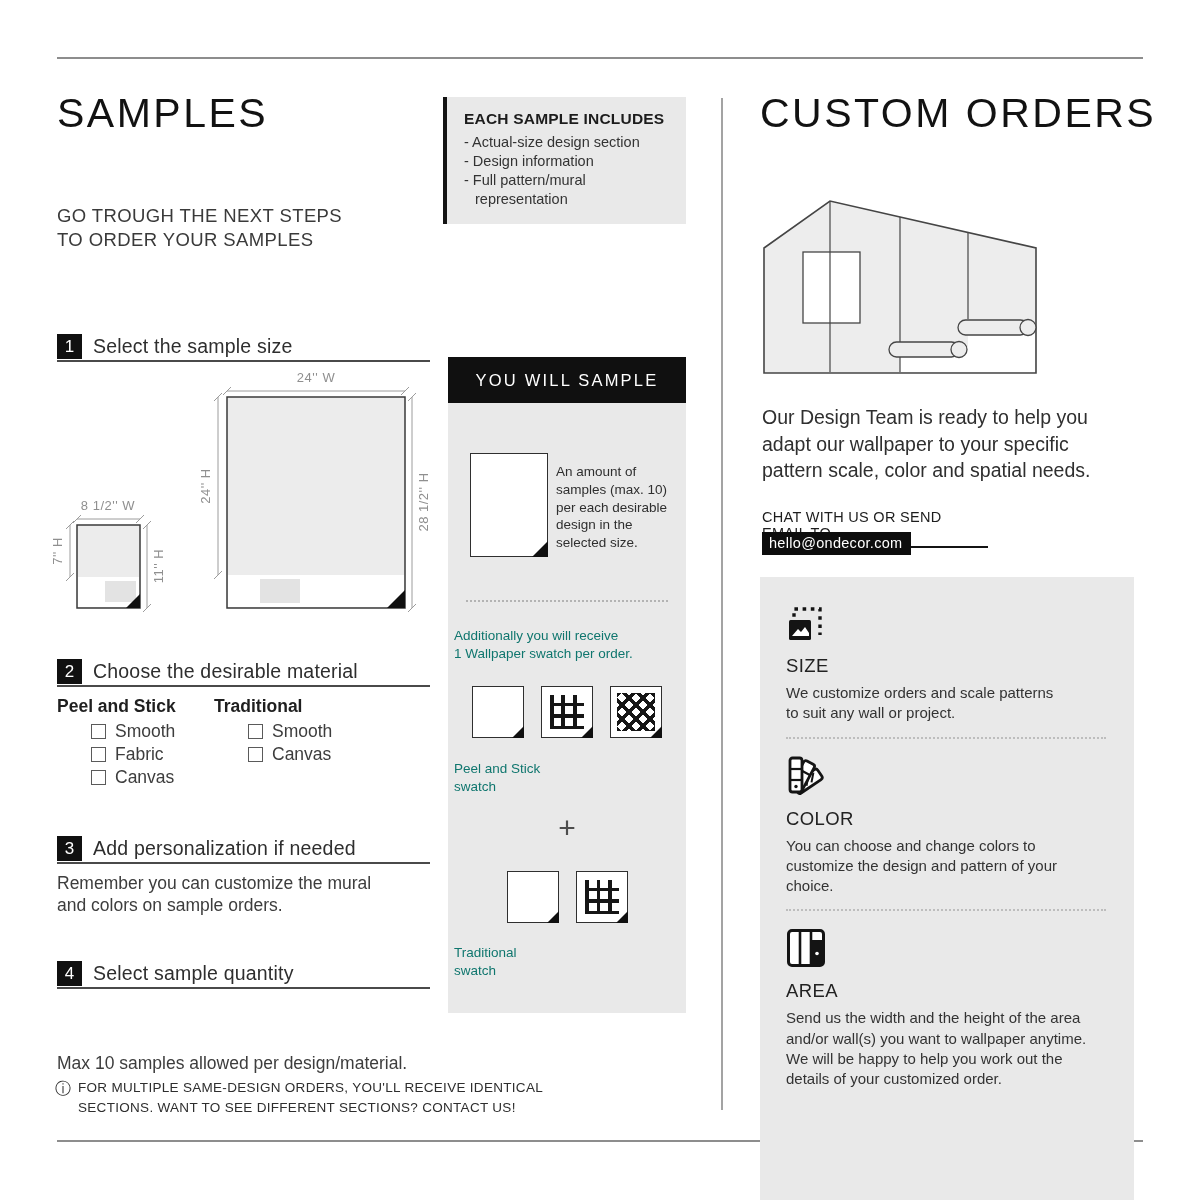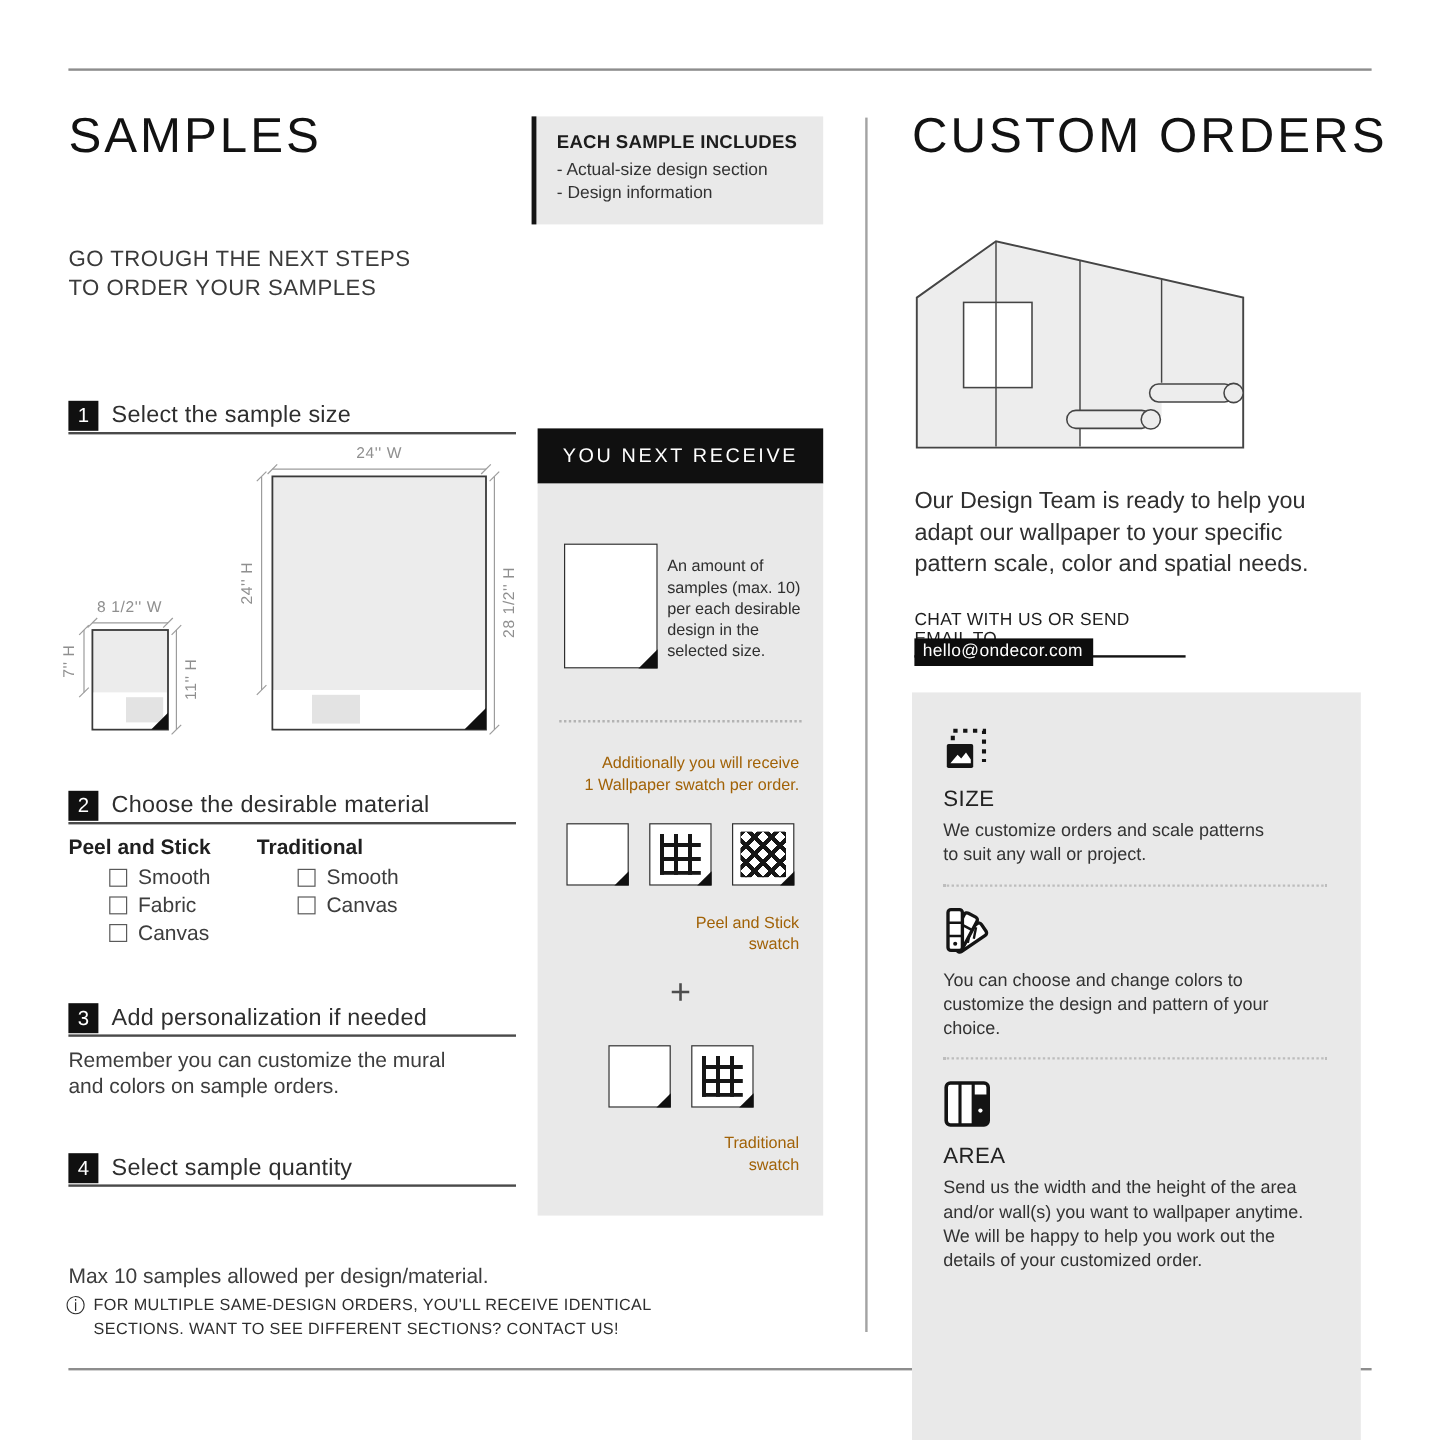--- a/index.html
+++ b/index.html
@@ -40,21 +40,21 @@
   
   .ywr-header{position:absolute;left:448px;top:357px;width:238px;height:46px;background:#101010;
               color:#fff;display:flex;align-items:center;justify-content:center;font-size:16.5px;letter-spacing:2.2px;}
   .panel{position:absolute;left:448px;top:403px;width:238px;height:610px;background:#e9e9e9;}
   .sheet{position:absolute;left:22px;top:50px;width:76px;height:102px;background:#fff;border:1.3px solid #2f2f2f;}
   .fold{position:absolute;right:-1px;bottom:-1px;width:0;height:0;
         border-left:16px solid transparent;border-bottom:16px solid #101010;}
   .fold-sm{border-left-width:12px;border-bottom-width:12px;}
   .sheet-text{position:absolute;left:108px;top:60px;width:126px;font-size:13.5px;line-height:1.32;color:#2f2f2f;}
   .pdot{position:absolute;left:18px;right:18px;border-top:2px dotted #b3b3b3;}
-  .center-text{position:absolute;left:6px;right:20px;text-align:right;font-size:13.5px;line-height:1.32;color:#a16207;}
+  .center-text{position:absolute;left:6px;right:6px;text-align:left;font-size:13.5px;line-height:1.32;color:#0f766e;}
   .srow{position:absolute;left:0;right:0;display:flex;justify-content:center;gap:17px;}
   .swatch{width:52px;height:52px;background:#fff;border:1.3px solid #2f2f2f;position:relative;box-sizing:border-box;}
   .pat-grid{position:absolute;inset:8px;
     background-image:repeating-linear-gradient(90deg,#161616 0 3.5px,transparent 3.5px 11.5px),
                      repeating-linear-gradient(0deg,#161616 0 3.5px,transparent 3.5px 11.5px);}
   .pat-cross{position:absolute;inset:6px;
     background-image:repeating-linear-gradient(45deg,#161616 0 3.5px,transparent 3.5px 10px),
                      repeating-linear-gradient(135deg,#161616 0 3.5px,transparent 3.5px 10px);}
   .plus-sign{position:absolute;left:0;right:0;text-align:center;font-size:30px;font-weight:300;color:#4d4d4d;}
 
@@ -84,20 +84,22 @@
   <div class="vdivider" style="left:721px;top:98px;height:1012px;"></div>
 
   <div class="big-title" style="left:57px;top:90px;">SAMPLES</div>
   <div class="intro pre" style="left:57px;top:204px;">GO TROUGH THE NEXT STEPS
 TO ORDER YOUR SAMPLES</div>
 
   <div class="includes-box">
     <div class="includes-title">EACH SAMPLE INCLUDES</div>
     <div class="includes-item pre">- Actual-size design section</div>
     <div class="includes-item pre">- Design information</div>
+    <div class="includes-item pre">- Full pattern/mural
+representation</div>
   </div>
 
   <div class="step" style="top:334px;">
     <div class="step-num">1</div>
     <div class="step-title">Select the sample size</div>
   </div>
   <div class="step-line" style="top:360px;"></div>
 
   <div class="abs" style="left:50px;top:368px;">
     <svg width="390" height="252" viewBox="0 0 390 252">
@@ -184,21 +186,21 @@
   </div>
   <div class="step-line" style="top:987px;"></div>
   <div class="body-text" style="left:57px;top:1052px;">Max 10 samples allowed per design/material.</div>
 
   <div class="footnote">
     <span class="footnote-icon">ⓘ</span>
     <span class="footnote-text pre">FOR MULTIPLE SAME-DESIGN ORDERS, YOU'LL RECEIVE IDENTICAL
 SECTIONS. WANT TO SEE DIFFERENT SECTIONS? CONTACT US!</span>
   </div>
 
-  <div class="ywr-header">YOU NEXT RECEIVE</div>
+  <div class="ywr-header">YOU WILL SAMPLE</div>
   <div class="panel">
     <div class="sheet">
       <span class="fold"></span>
     </div>
     <div class="sheet-text pre">An amount of
 samples (max. 10)
 per each desirable
 design in the
 selected size.</div>
     <div class="pdot" style="top:197px;"></div>
@@ -284,20 +286,21 @@
         <g transform="rotate(28 10 32)">
           <rect x="4.5" y="3" width="12" height="31" rx="2.5" fill="#ffffff" stroke="#141414" stroke-width="2.8" stroke-linejoin="round"></rect>
           <line x1="4.5" y1="14" x2="16.5" y2="14" stroke="#141414" stroke-width="2.2"></line>
         </g>
         <rect x="4" y="2" width="12" height="34" rx="2.5" fill="#ffffff" stroke="#141414" stroke-width="2.8" stroke-linejoin="round"></rect>
         <line x1="4" y1="13" x2="16" y2="13" stroke="#141414" stroke-width="2.2"></line>
         <line x1="4" y1="24" x2="16" y2="24" stroke="#141414" stroke-width="2.2"></line>
         <circle cx="10" cy="30.5" r="1.7" fill="#141414"></circle>
       </svg>
     </div>
+    <div class="f-title">COLOR</div>
     <div class="f-text pre">You can choose and change colors to
 customize the design and pattern of your
 choice.</div>
     <div class="f-div"></div>
 
     <div class="f-icon">
       <svg width="40" height="40" viewBox="0 0 40 40">
         <rect x="2.5" y="2.5" width="35" height="35" rx="3.5" fill="#ffffff" stroke="#141414" stroke-width="3"></rect>
         <line x1="14" y1="2.5" x2="14" y2="37.5" stroke="#141414" stroke-width="2.6"></line>
         <line x1="25" y1="2.5" x2="25" y2="37.5" stroke="#141414" stroke-width="2.6"></line>

